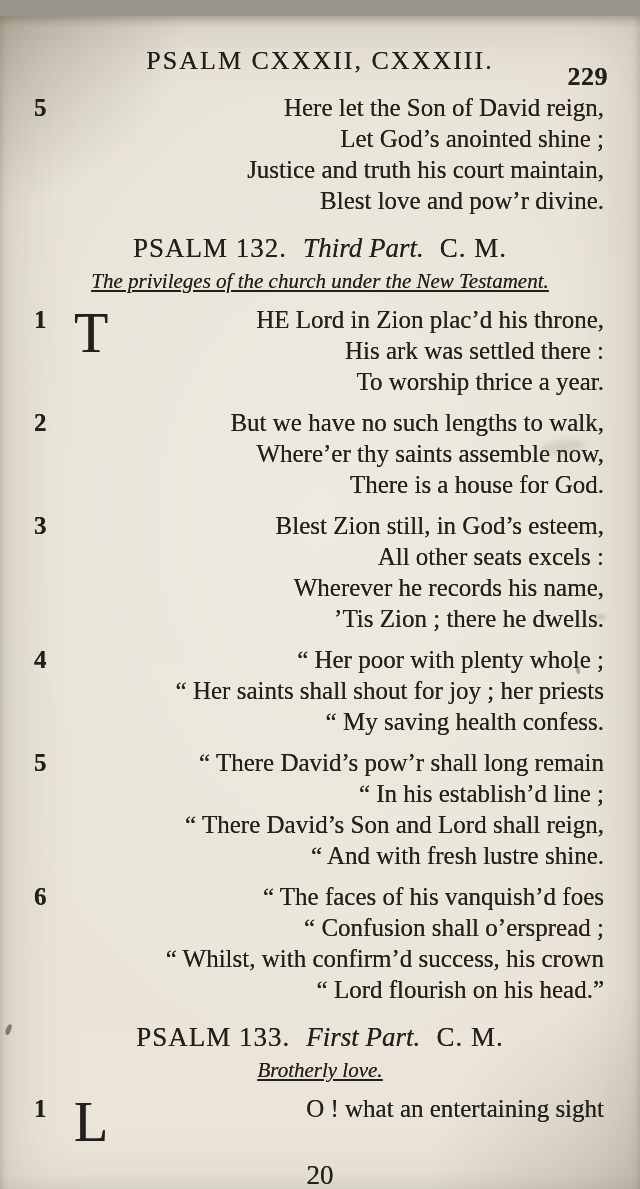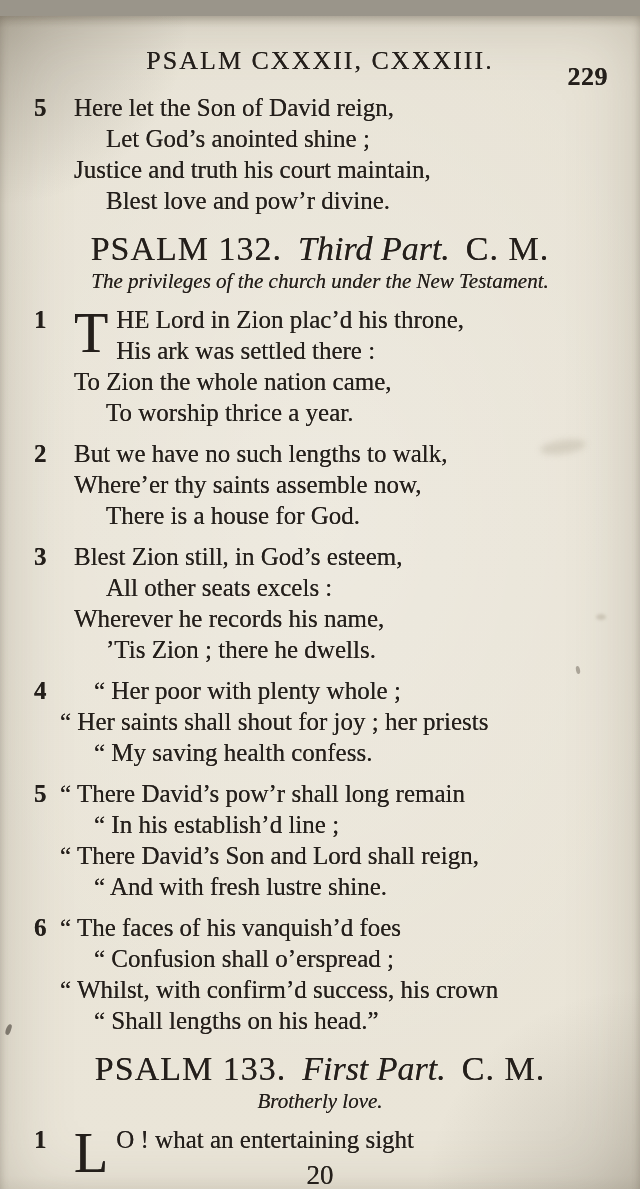--- a/index.html
+++ b/index.html
@@ -20,38 +20,38 @@
     color:#241f1b;
     text-shadow: 0 0 0.5px rgba(36,31,27,0.85);
   }
 
   .page-header { position:relative; text-align:center; font-size:26px; letter-spacing:2px; margin:4px 0 16px 0; white-space:nowrap; }
   .header-title { display:inline-block; }
   .page-number { position:absolute; right:-4px; top:16px; font-weight:bold; letter-spacing:0.5px; }
 
   .verse { position:relative; padding-left:38px; margin:10px 0; }
   .verse-num { position:absolute; left:-2px; top:0; font-size:25px; line-height:31px; font-weight:bold; }
-  .line { font-size:25px; line-height:31px; white-space:nowrap; }
+  .line { font-size:25px; line-height:31px; white-space:nowrap;text-align:right; }
   .line.i1 { margin-left:32px; }
   .line.hang { margin-left:-14px; }
   .line.i1.hang { margin-left:20px; }
 
   .dropcap {
     float:left;
     font-size:56px; line-height:56px; height:58px;
     margin:1px 8px 0 0;
     letter-spacing:0;
   }
 
   .psalm-heading-block { margin:16px 0 8px 0; text-align:center; }
-  .psalm-heading { font-size:34px; line-height:33px; white-space:nowrap; }
+  .psalm-heading { font-size:27px; line-height:33px; white-space:nowrap; }
   .psalm-heading .ph-title { margin-right:16px; letter-spacing:1px; }
   .psalm-heading .ph-part { font-style:italic; margin-right:16px; }
   .psalm-heading .ph-meter { letter-spacing:1px; }
-  .psalm-subtitle { font-size:21px; line-height:26px; font-style:italic; margin-top:3px; white-space:nowrap; }
+  .psalm-subtitle { font-size:21px; line-height:26px; font-style:italic; margin-top:3px; white-space:nowrap;text-decoration:underline; }
 
   .page-footer { position:absolute; left:0; right:0; bottom:14px; text-align:center; font-size:27px; }
 
   .artifact { position:absolute; pointer-events:none; }
   .artifact-1 { left:6px; top:1008px; width:5px; height:11px; background:rgba(52,46,38,0.55); border-radius:60% 40% 50% 50%; transform:rotate(18deg); }
   .artifact-2 { left:576px; top:650px; width:4px; height:8px; background:rgba(70,62,50,0.38); border-radius:50%; transform:rotate(-12deg); }
   .artifact-3 { left:540px; top:424px; width:46px; height:14px; background:rgba(130,118,95,0.20); border-radius:50%; filter:blur(3px); transform:rotate(-8deg); }
   .artifact-4 { left:596px; top:598px; width:10px; height:6px; background:rgba(130,118,95,0.25); border-radius:50%; filter:blur(1.5px); }
 </style>
 </head>
@@ -77,21 +77,20 @@
       <div class="psalm-heading-block">
         <div class="psalm-heading"><span class="ph-title">PSALM 132.</span><span class="ph-part">Third Part.</span><span class="ph-meter">C. M.</span></div>
         <div class="psalm-subtitle">The privileges of the church under the New Testament.</div>
       </div>
       <div class="verse">
         <span class="verse-num">1</span>
         <div class="verse-lines">
           <span class="dropcap">T</span>
           <div class="line i0">HE Lord in Zion plac’d his throne,</div>
           <div class="line i0">His ark was settled there :</div>
-          <div class="line i0">To Zion the whole nation came,</div>
           <div class="line i1">To worship thrice a year.</div>
         </div>
       </div>
       <div class="verse">
         <span class="verse-num">2</span>
         <div class="verse-lines">
           <div class="line i0">But we have no such lengths to walk,</div>
           <div class="line i0">Where’er thy saints assemble now,</div>
           <div class="line i1">There is a house for God.</div>
         </div>
@@ -121,21 +120,21 @@
           <div class="line i0 hang">“ There David’s Son and Lord shall reign,</div>
           <div class="line i1 hang">“ And with fresh lustre shine.</div>
         </div>
       </div>
       <div class="verse">
         <span class="verse-num">6</span>
         <div class="verse-lines">
           <div class="line i0 hang">“ The faces of his vanquish’d foes</div>
           <div class="line i1 hang">“ Confusion shall o’erspread ;</div>
           <div class="line i0 hang">“ Whilst, with confirm’d success, his crown</div>
-          <div class="line i1 hang">“ Shall lengths on his head.”</div>
+          <div class="line i1 hang">“ Lord flourish on his head.”</div>
         </div>
       </div>
       <div class="psalm-heading-block">
         <div class="psalm-heading"><span class="ph-title">PSALM 133.</span><span class="ph-part">First Part.</span><span class="ph-meter">C. M.</span></div>
         <div class="psalm-subtitle">Brotherly love.</div>
       </div>
       <div class="verse">
         <span class="verse-num">1</span>
         <div class="verse-lines">
           <span class="dropcap">L</span>

